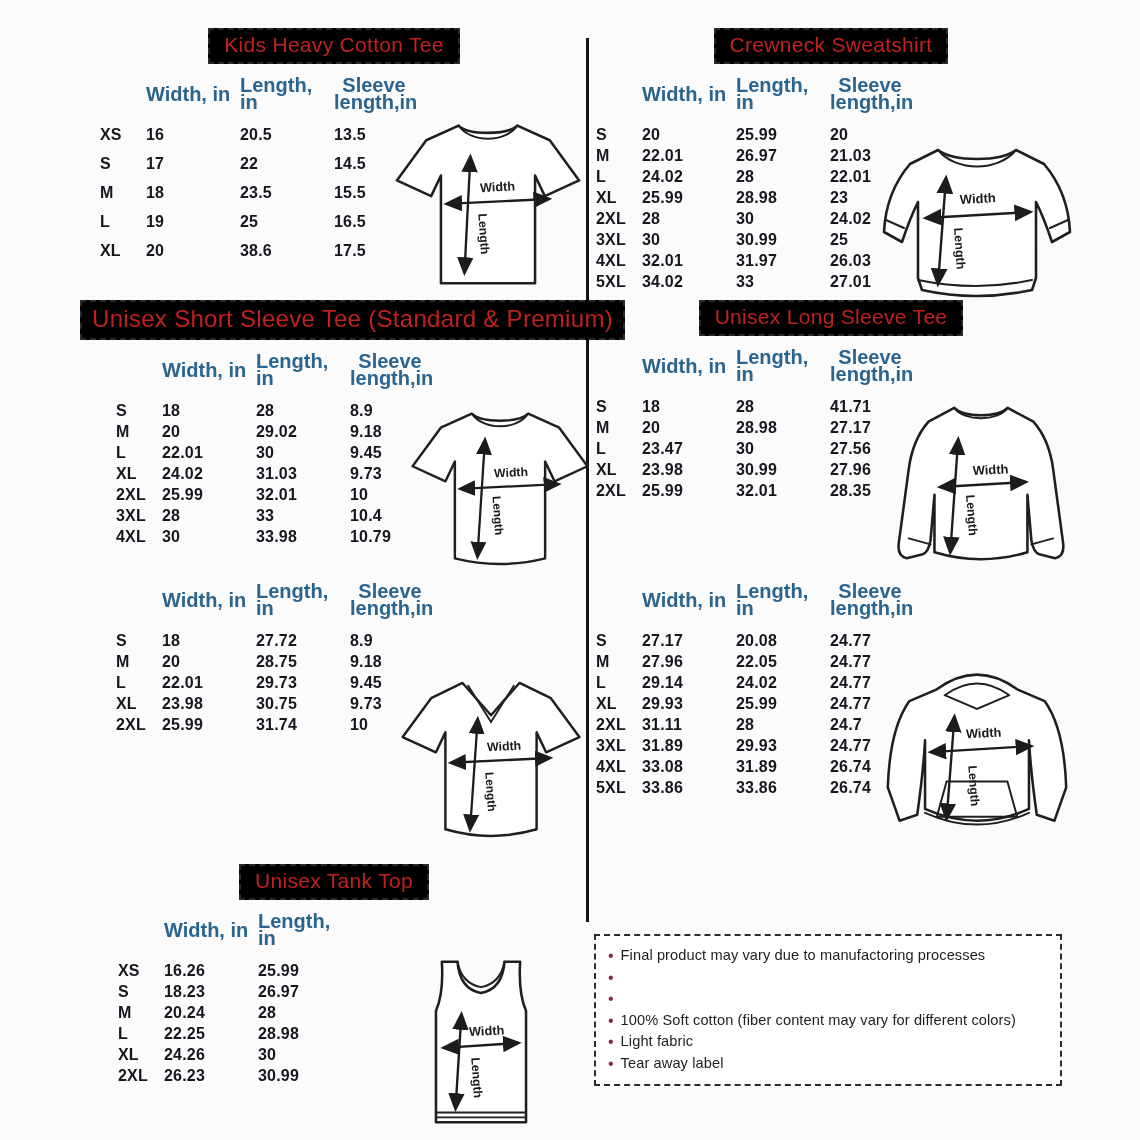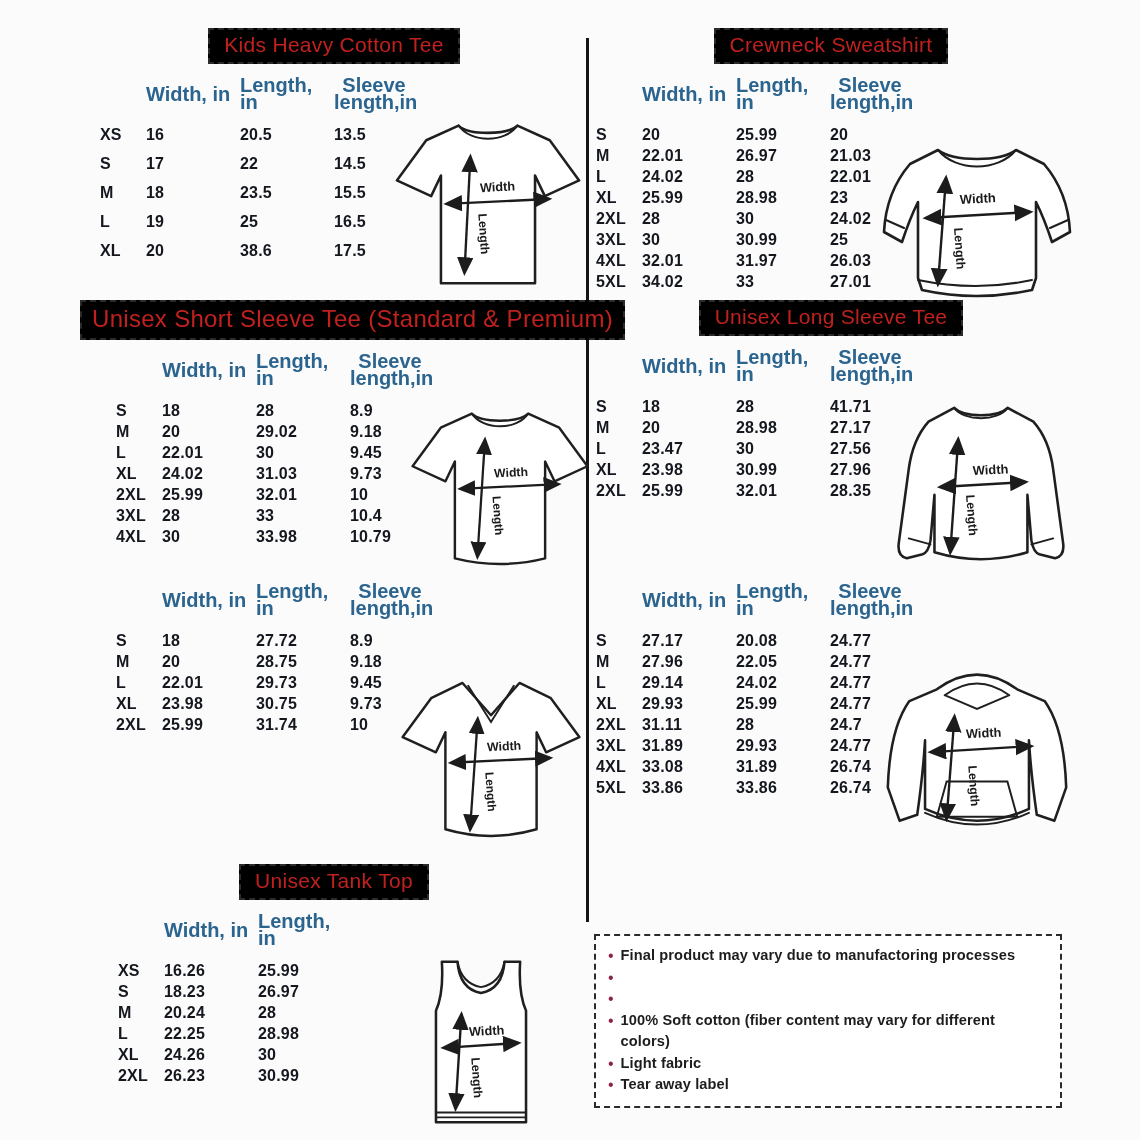--- a/index.html
+++ b/index.html
@@ -39,21 +39,21 @@
   svg .ln { stroke:#1f1f1f; stroke-width:2.6; fill:#fff; stroke-linejoin:round; stroke-linecap:round; }
   svg .thin { stroke:#1f1f1f; stroke-width:2; fill:none; stroke-linecap:round; }
   svg .arrow { stroke:#1c1c1c; stroke-width:2.4; fill:none; }
   svg text { font-family:"Liberation Sans","DejaVu Sans",sans-serif; font-weight:bold; fill:#1b1b1b; }
   .wlabel { font-size:13px; }
   .llabel { font-size:12.5px; }
   .notes-box { margin-top:70px; margin-left:6px; border:2px dashed #2b2b2b; background:#fff;
     padding:9px 12px 10px; width:468px; }
   .note { display:flex; align-items:flex-start; line-height:21.5px; }
   .bullet { color:#8c2342; font-size:16px; margin-right:7px; line-height:21.5px; }
-  .note-text { font-size:14.6px; font-weight:bold; color:#1d1d1d; letter-spacing:.1px; }
+  .note-text { font-size:14.6px; font-weight:normal; color:#1d1d1d; letter-spacing:.1px; }
 </style>
 </head>
 <body>
 
 <div class="page">
   <div class="divider"></div>
 
   <section class="sec sec0">
     <div class="title-wrap">
       <span class="sec-title">Kids Heavy Cotton Tee</span>

